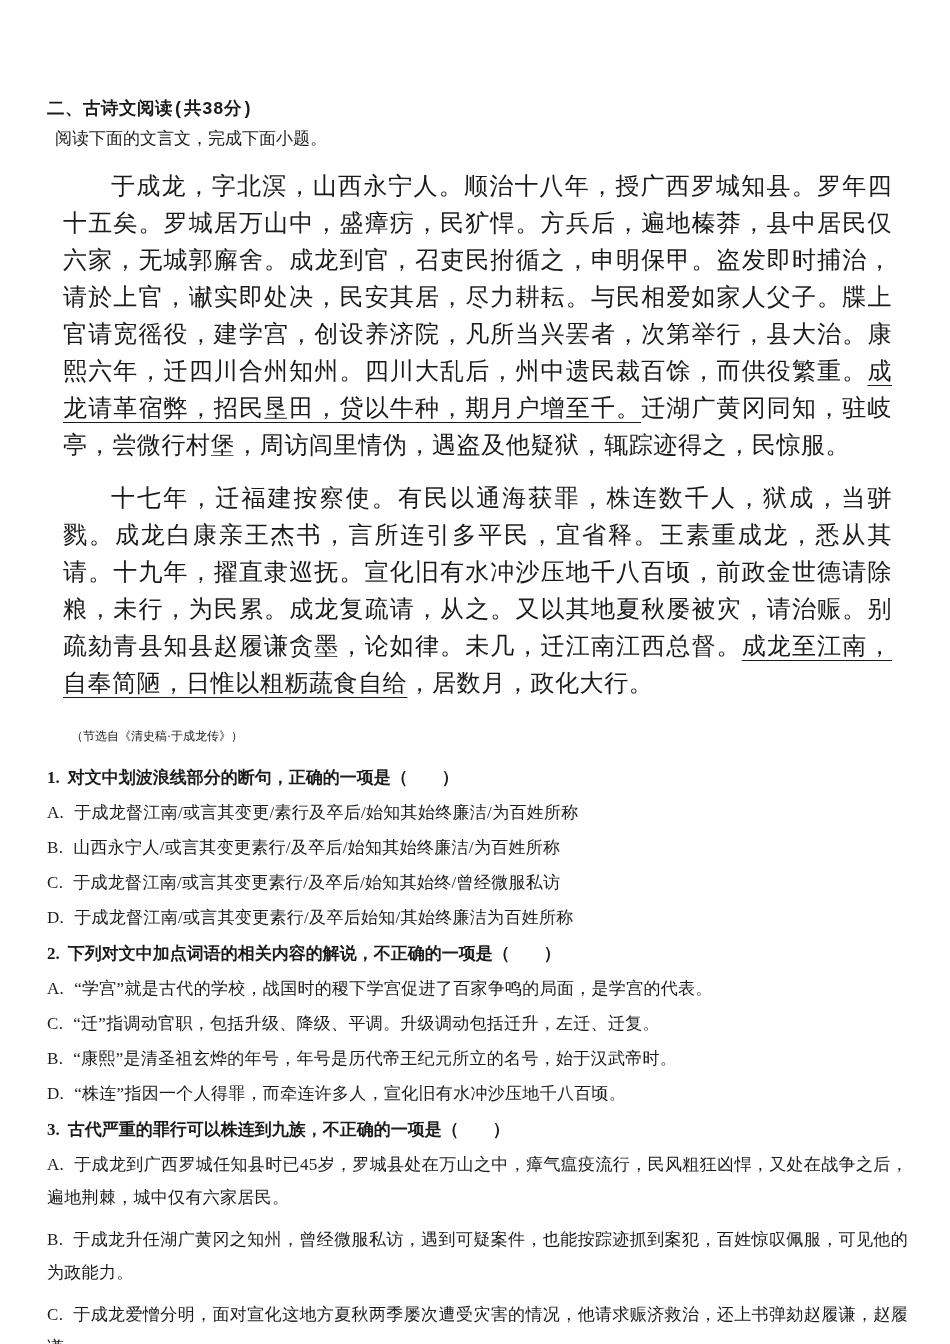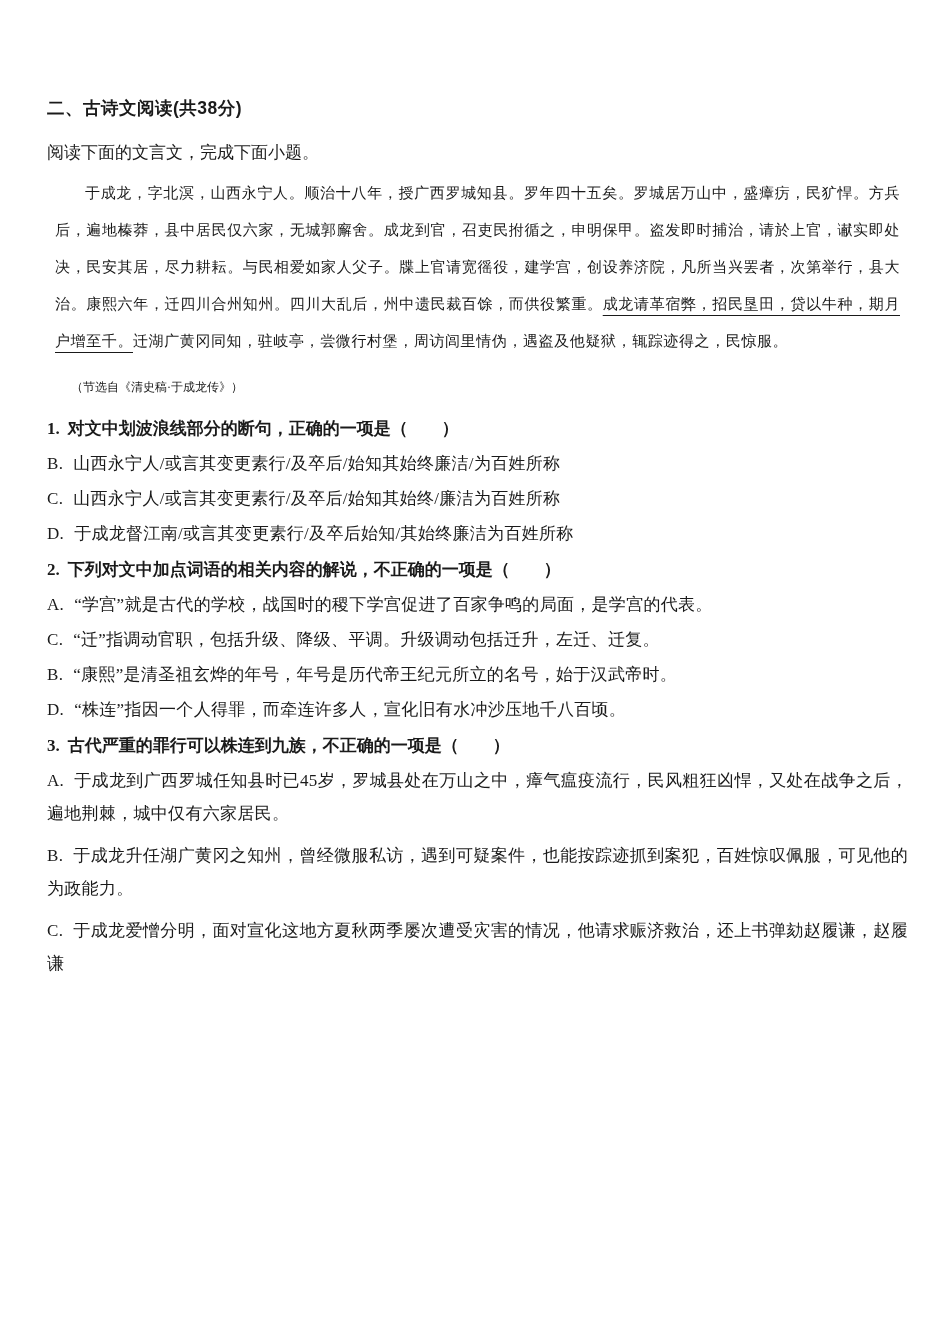--- a/index.html
+++ b/index.html
@@ -9,40 +9,39 @@
     font-family:"Liberation Serif","DejaVu Serif",serif;
     -webkit-font-smoothing:antialiased;
   }
   .page{
     box-sizing:border-box;
     width:950px;height:1344px;
     padding:96px 42px 40px 47px;
     overflow:hidden;
   }
   .section-heading{
-    font-family:Liberation Sans, sans-serif;
+    font-family:Liberation Mono, monospace;
     font-size:17.5px;
     font-weight:bold;
     letter-spacing:0.5px;
-    margin:0 0 20px 0;
+    margin:0 0 6px 0;
   }
   .intro-line{
     font-size:17px;
     line-height:26px;
-    margin:0 0 10px 0;
+    margin:0 0 10px 8px;
   }
   .passage p{
-    margin:8px;
+    margin:16px;
     text-indent:2em;
-    font-size:15px;
+    font-size:24px;
     line-height:37px;
     letter-spacing:0.6px;
     text-align:justify;
     text-justify:inter-character;
-    font-family:Liberation Mono, monospace;
   }
   .u-line{
     text-decoration:underline;
     text-decoration-thickness:1px;
     text-underline-offset:6px;
   }
   .u-wavy{
     text-decoration:underline;
     text-decoration-style:wavy;
     text-decoration-color:#9a9a9a;
@@ -81,28 +80,30 @@
 <body>
 
 <div class="page">
 
   <div class="section-heading">二、古诗文阅读(共38分)</div>
 
   <div class="intro-line">阅读下面的文言文，完成下面小题。</div>
 
   <div class="passage">
     <p><span>于成龙，字北溟，山西永宁人。顺治十八年，授广西罗城知县。罗年四十五矣。罗城居万山中，盛瘴疠，民犷悍。方兵后，遍地榛莽，县中居民仅六家，无城郭廨舍。成龙到官，召吏民拊循之，申明保甲。盗发即时捕治，请於上官，谳实即处决，民安其居，尽力耕耘。与民相爱如家人父子。牒上官请宽徭役，建学宫，创设养济院，凡所当兴罢者，次第举行，县大治。康熙六年，迁四川合州知州。四川大乱后，州中遗民裁百馀，而供役繁重。</span><span class="u-line">成龙请革宿弊，招民垦田，贷以牛种，期月户增至千。</span><span>迁湖广黄冈同知，驻岐亭，尝微行村堡，周访闾里情伪，遇盗及他疑狱，辄踪迹得之，民惊服。</span></p>
+    <p><span>十七年，迁福建按察使。有民以通海获罪，株连数千人，狱成，当骈戮。成龙白康亲王杰书，言所连引多平民，宜省释。王素重成龙，悉从其请。十九年，擢直隶巡抚。宣化旧有水冲沙压地千八百顷，前政金世德请除粮，未行，为民累。成龙复疏请，从之。又以其地夏秋屡被灾，请治赈。别疏劾青县知县赵履谦贪墨，论如律。未几，迁江南江西总督。</span><span class="u-line">成龙至江南，自奉简陋，日惟以粗粝蔬食自给</span><span>，居数月，政化大行。</span></p>
   </div>
 
   <div class="source-line">（节选自《清史稿·于成龙传》）</div>
 
   <div class="question">
     <div class="stem"><span class="qnum">1.</span><span>对文中划波浪线部分的断句，正确的一项是（　　）</span><span class="emph"></span><span></span></div>
+    <div class="option"><span class="olabel">A.</span><span>于成龙督江南/或言其变更/素行及卒后/始知其始终廉洁/为百姓所称</span></div>
     <div class="option"><span class="olabel">B.</span><span>山西永宁人/或言其变更素行/及卒后/始知其始终廉洁/为百姓所称</span></div>
-    <div class="option"><span class="olabel">C.</span><span>山西永宁人/或言其变更素行/及卒后/始知其始终/廉洁为百姓所称</span></div>
+    <div class="option"><span class="olabel">C.</span><span>于成龙督江南/或言其变更素行/及卒后/始知其始终/曾经微服私访</span></div>
     <div class="option"><span class="olabel">D.</span><span>于成龙督江南/或言其变更素行/及卒后始知/其始终廉洁为百姓所称</span></div>
   </div>
 
   <div class="question">
     <div class="stem"><span class="qnum">2.</span><span>下列对文中加点词语的相关内容的解说，</span><span class="emph">不正确</span><span>的一项是（　　）</span></div>
     <div class="option"><span class="olabel">A.</span><span>“学宫”就是古代的学校，战国时的稷下学宫促进了百家争鸣的局面，是学宫的代表。</span></div>
     <div class="option"><span class="olabel">C.</span><span>“迁”指调动官职，包括升级、降级、平调。升级调动包括迁升，左迁、迁复。</span></div>
     <div class="option"><span class="olabel">B.</span><span>“康熙”是清圣祖玄烨的年号，年号是历代帝王纪元所立的名号，始于汉武帝时。</span></div>
     <div class="option"><span class="olabel">D.</span><span>“株连”指因一个人得罪，而牵连许多人，宣化旧有水冲沙压地千八百顷。</span></div>
   </div>

